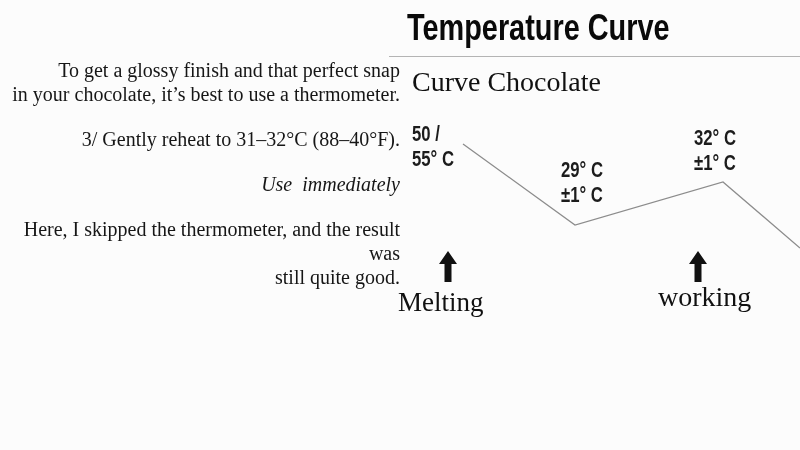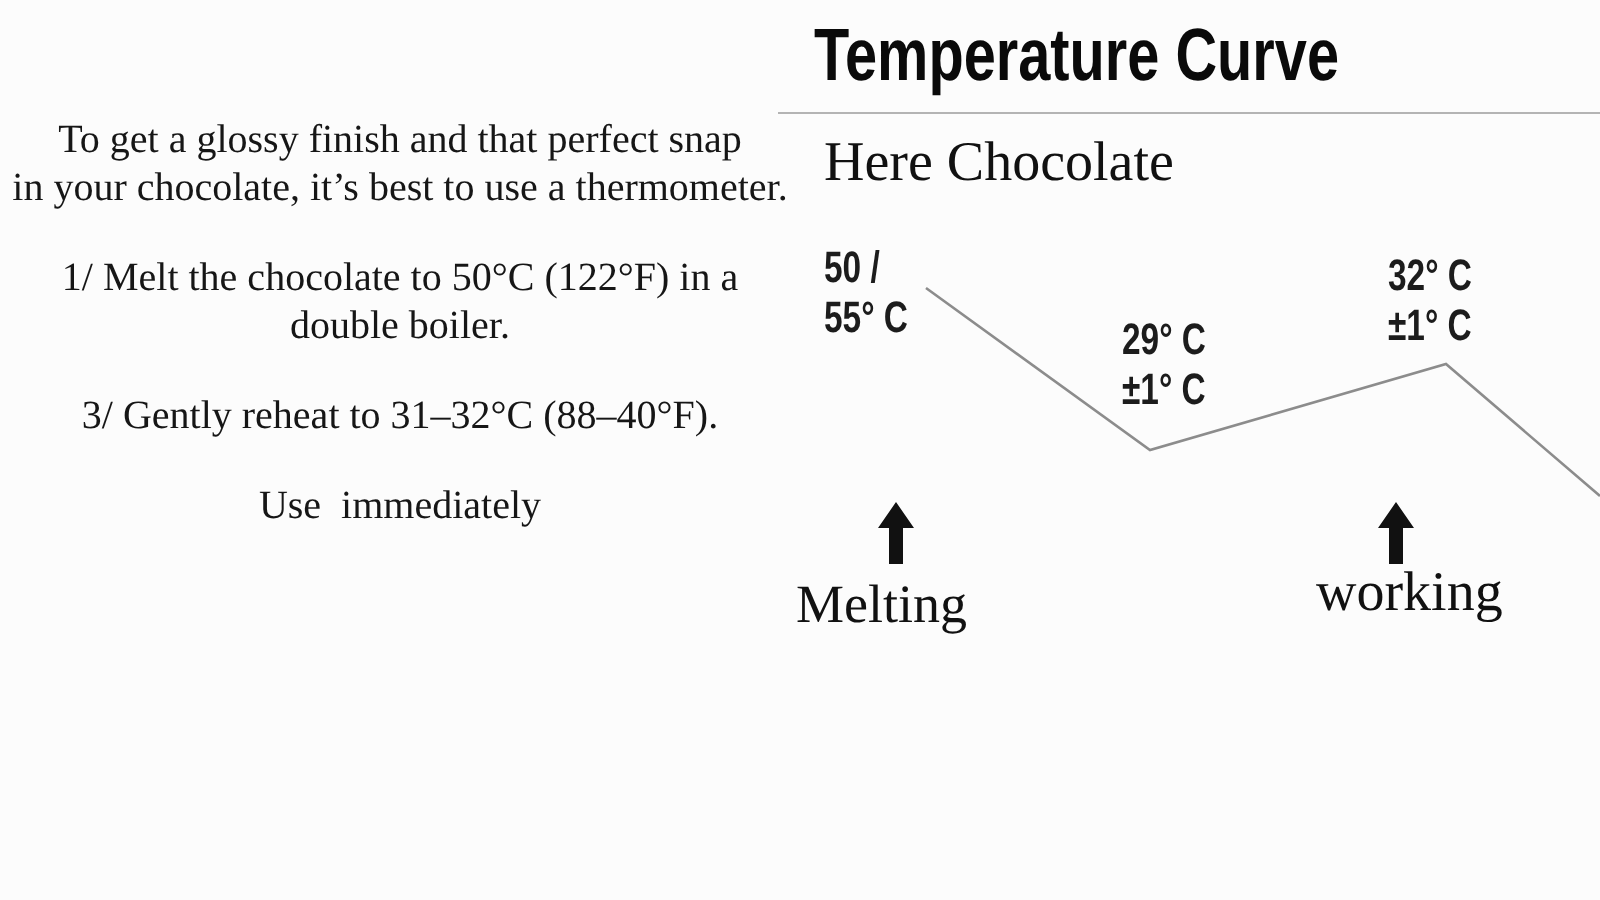--- a/index.html
+++ b/index.html
@@ -11,31 +11,31 @@
     overflow: hidden;
     position: relative;
   }
   #stage { position: absolute; inset: 0; width: 800px; height: 450px; }
 
   
   .left-col {
     position: absolute;
     left: 0; top: 0;
     width: 400px;
-    text-align: center;
+    text-align: right;
   }
   .left-col p {
     font-size: 20px;
     line-height: 24px;
     white-space: pre-line;
     color: #161616;
   }
   .p-intro  { margin-top: 58px; }
   .p-step   { margin-top: 21px; }
-  .p-use    { margin-top: 21px; }
+  .p-use    { margin-top: 21px; font-style: italic; }
   .p-note   { margin-top: 21px; }
 
   
   .chart-title {
     position: absolute;
     left: 407px; top: 8px;
     font-family: "Liberation Sans", sans-serif;
     font-weight: bold;
     font-size: 37px;
     line-height: 40px;
@@ -99,29 +99,29 @@
   .phase-working { left: 658px; top: 281px; font-size: 28px; }
 </style>
 </head>
 <body>
 
 <div id="stage">
 
   <div class="left-col">
     <p class="p-intro">To get a glossy finish and that perfect snap
 in your chocolate, it’s best to use a thermometer.</p>
-    <p class="p-step">1/ Melt the chocolate to 50°C (122°F) in a
-double boiler.</p>
     <p class="p-step">3/ Gently reheat to 31–32°C (88–40°F).</p>
     <p class="p-use">Use&nbsp; immediately</p>
+    <p class="p-note">Here, I skipped the thermometer, and the result was
+still quite good.</p>
   </div>
 
   <div class="chart-title">Temperature Curve</div>
   <div class="title-rule"></div>
-  <div class="chart-subtitle">Here Chocolate</div>
+  <div class="chart-subtitle">Curve Chocolate</div>
 
   <svg class="curve-layer" viewBox="0 0 800 450">
     <polyline fill="none" stroke="#8c8c8c" stroke-width="1.3" points="463,144 575,225 723,182 800,248"></polyline>
   </svg>
 
   <div class="tlabel tlabel-melt">50 /
 55° C</div>
   <div class="tlabel tlabel-cool">29° C
 ±1° C</div>
   <div class="tlabel tlabel-reheat">32° C

